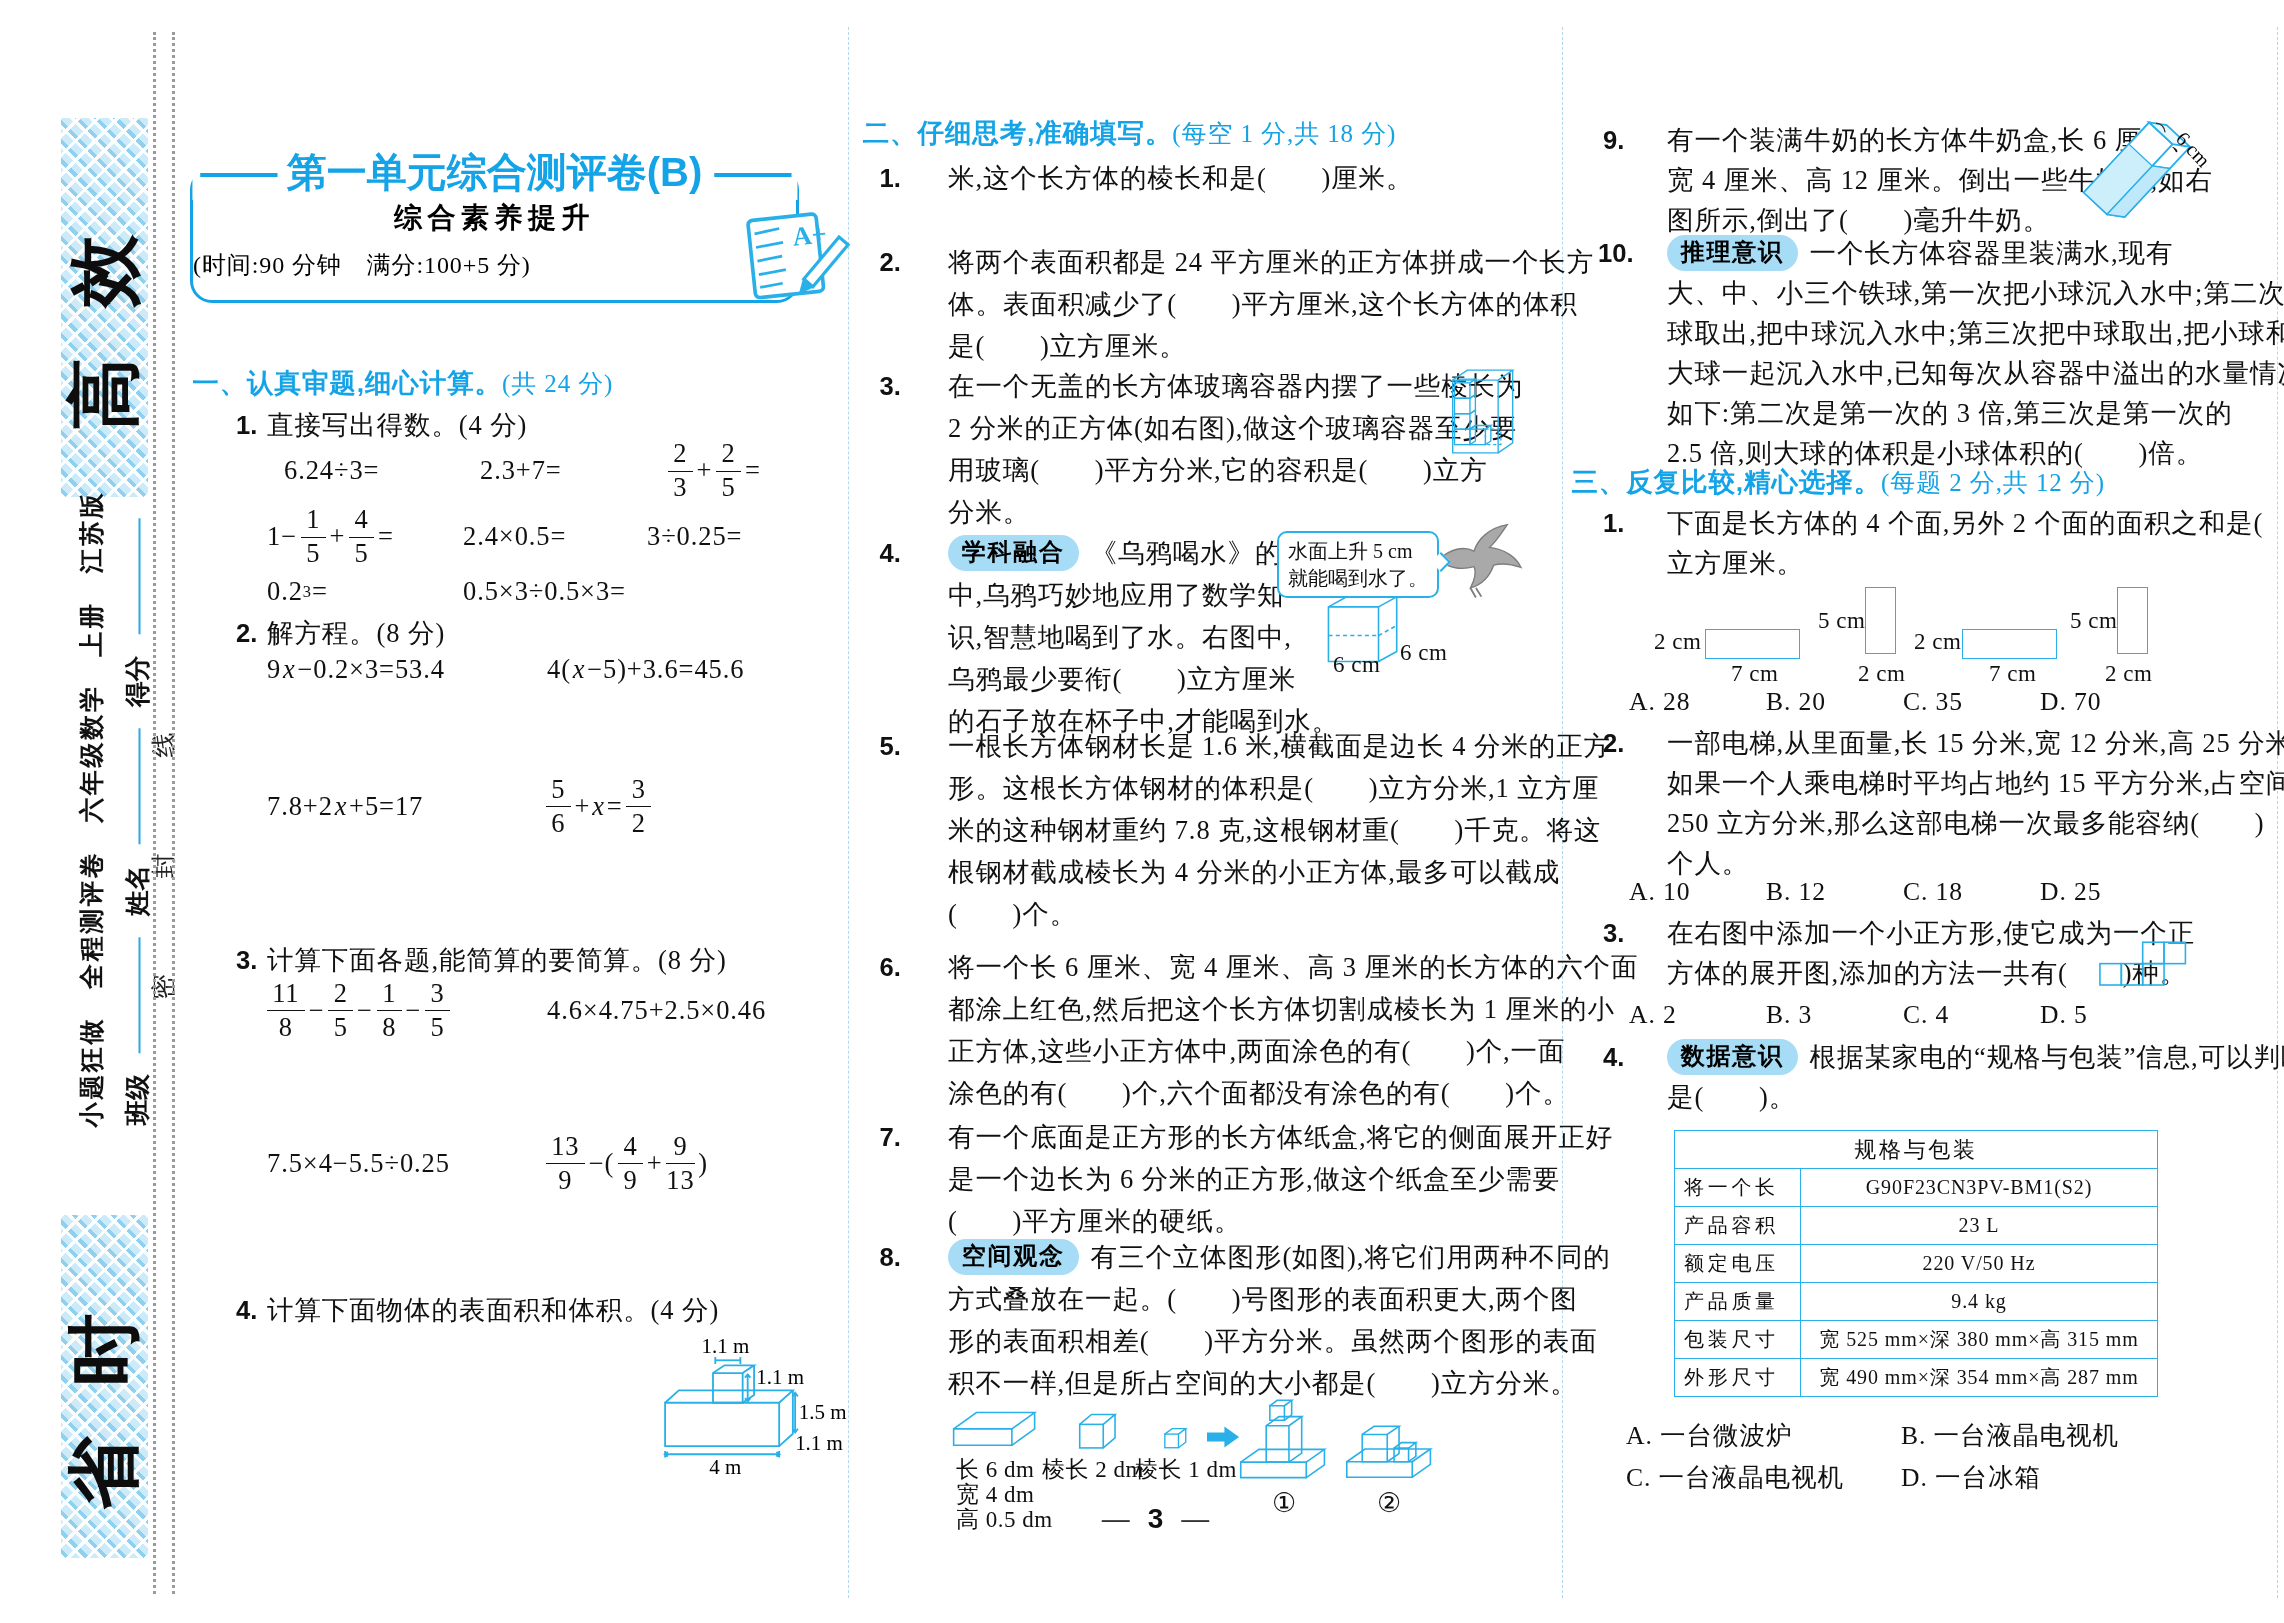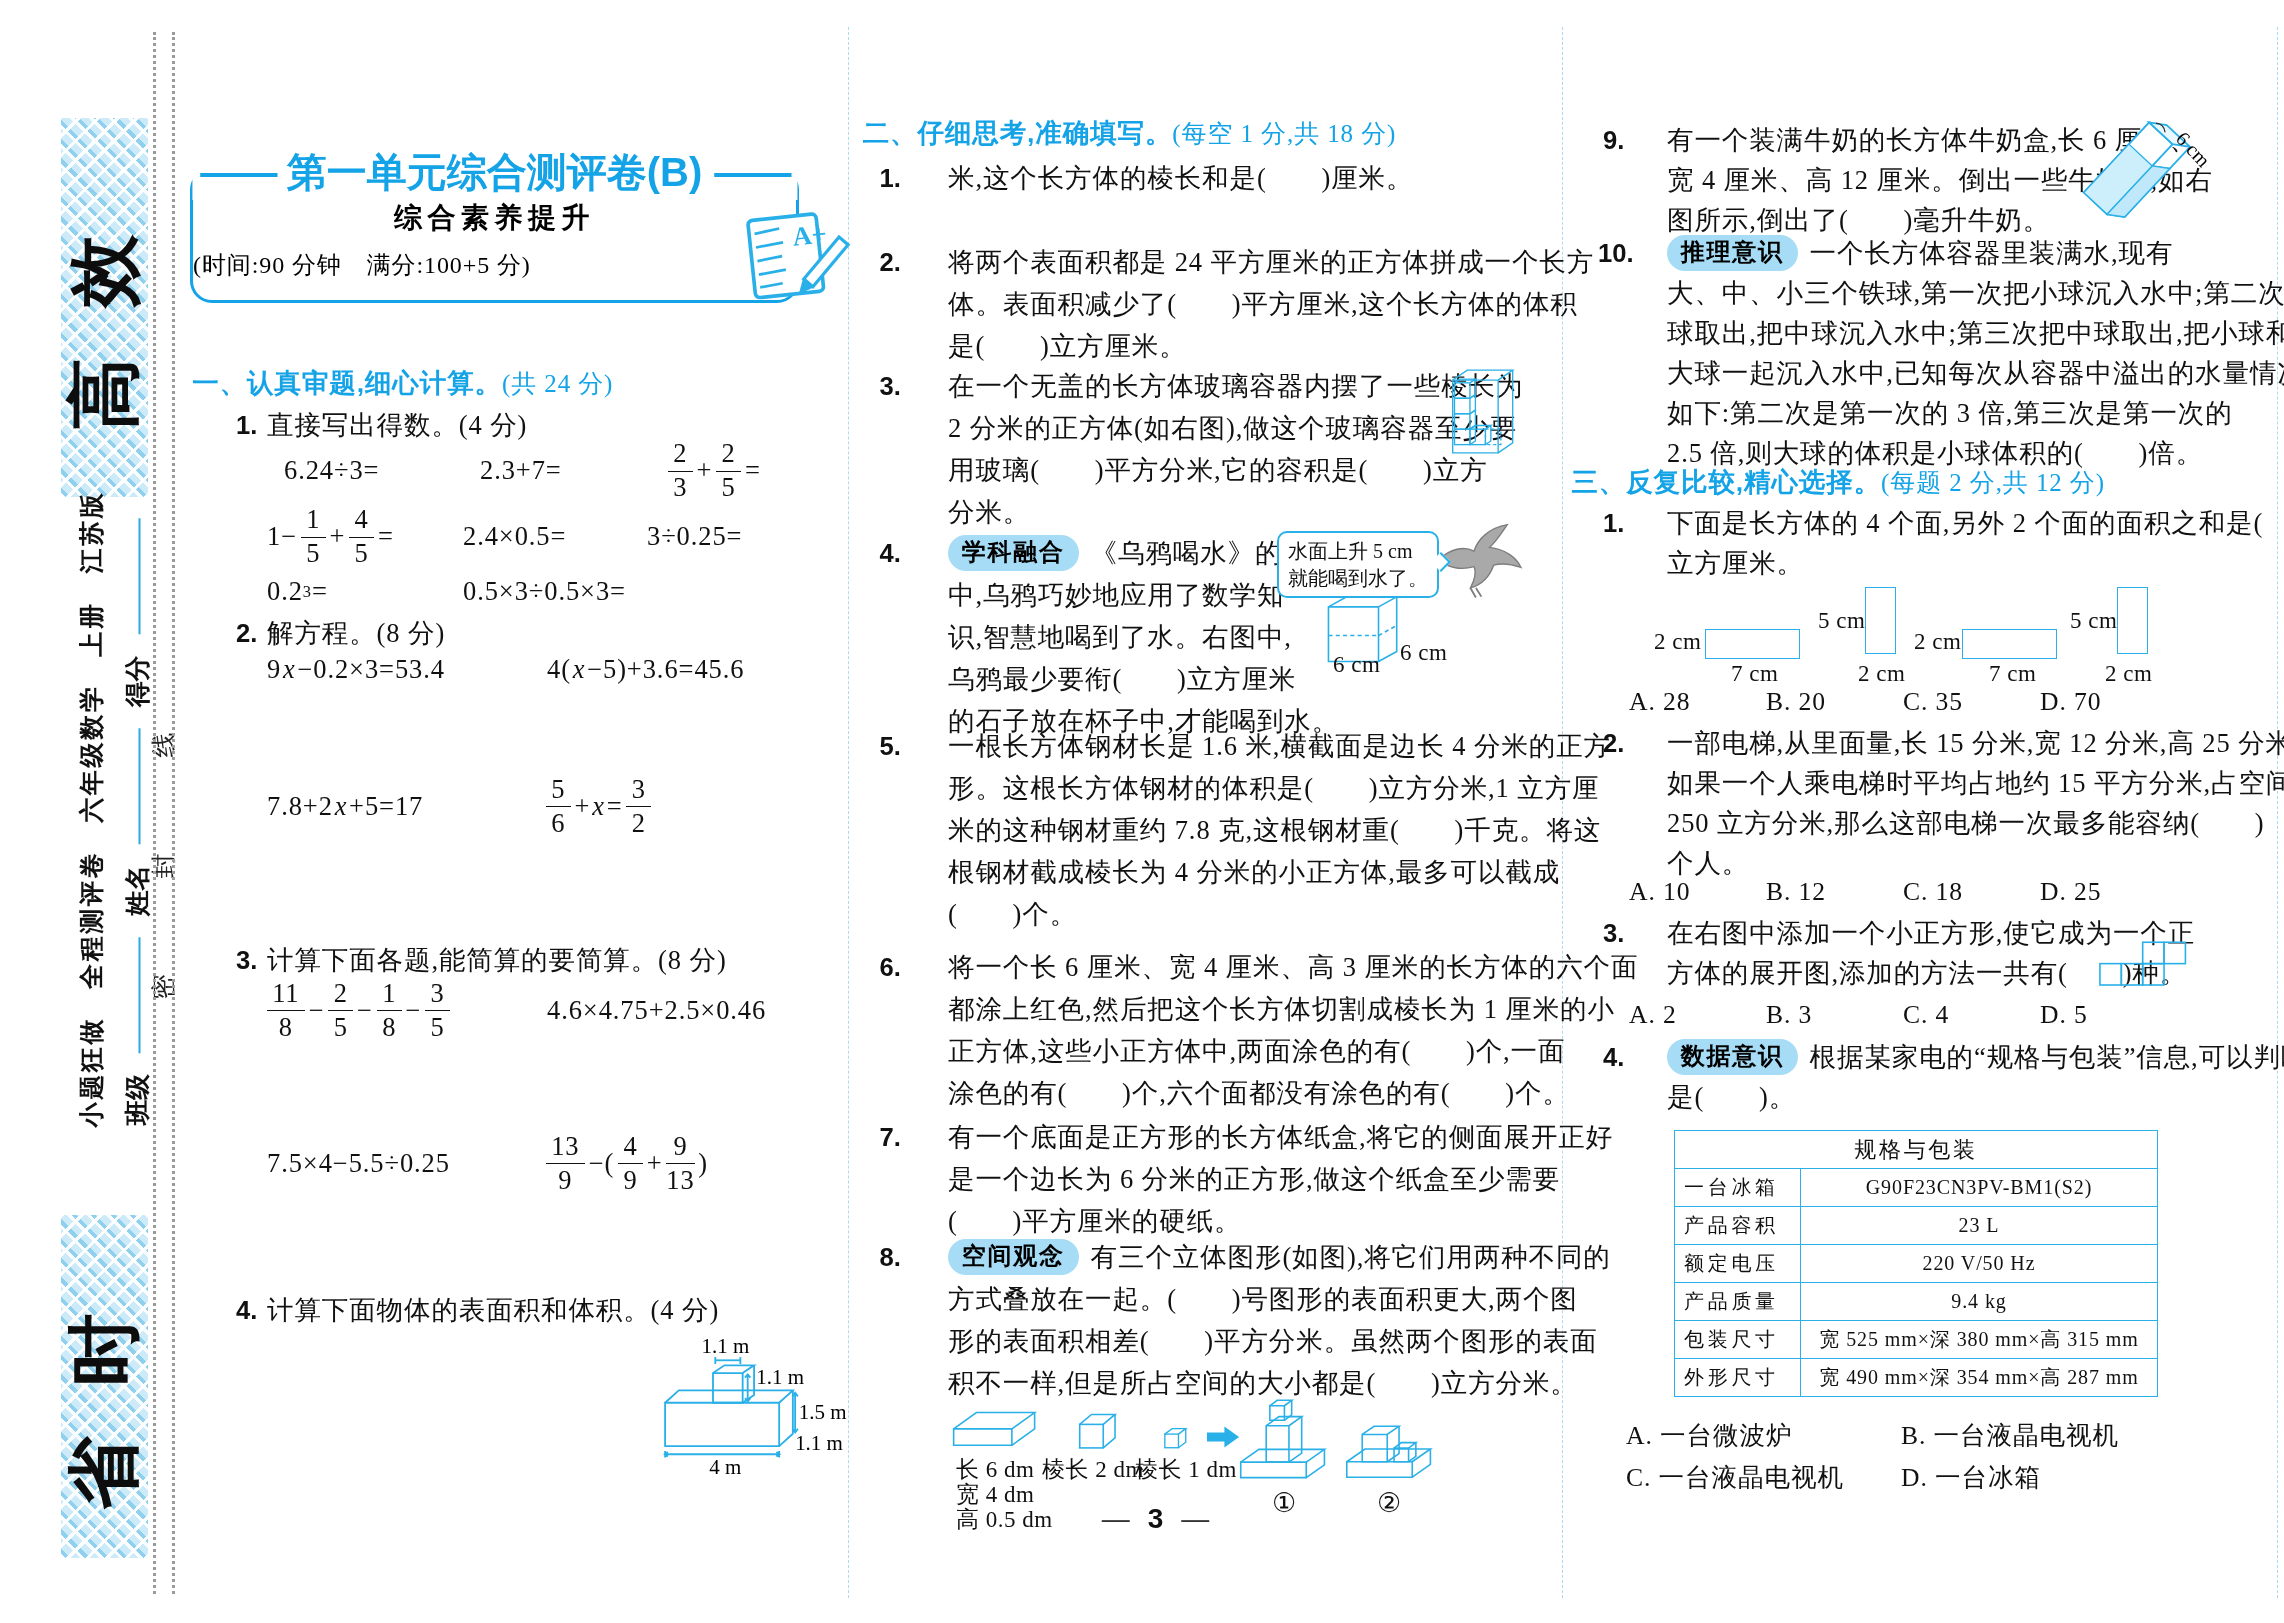--- a/index.html
+++ b/index.html
@@ -564,21 +564,21 @@
           <div class="ln">是(　　)。</div>
         </div>
     </div>
 
     <table class="spec" style="left:98px;top:1130px;">
       <tbody id="specBody">
         <tr>
             <td class="hd" colspan="2">规格与包装</td>
           </tr>
       <tr>
-            <td class="lbl">一台冰箱</td>
+            <td class="lbl">将一个长</td>
             <td class="val">G90F23CN3PV-BM1(S2)</td>
           </tr>
           <tr>
             <td class="lbl">产品容积</td>
             <td class="val">23 L</td>
           </tr>
           <tr>
             <td class="lbl">额定电压</td>
             <td class="val">220 V/50 Hz</td>
           </tr>

